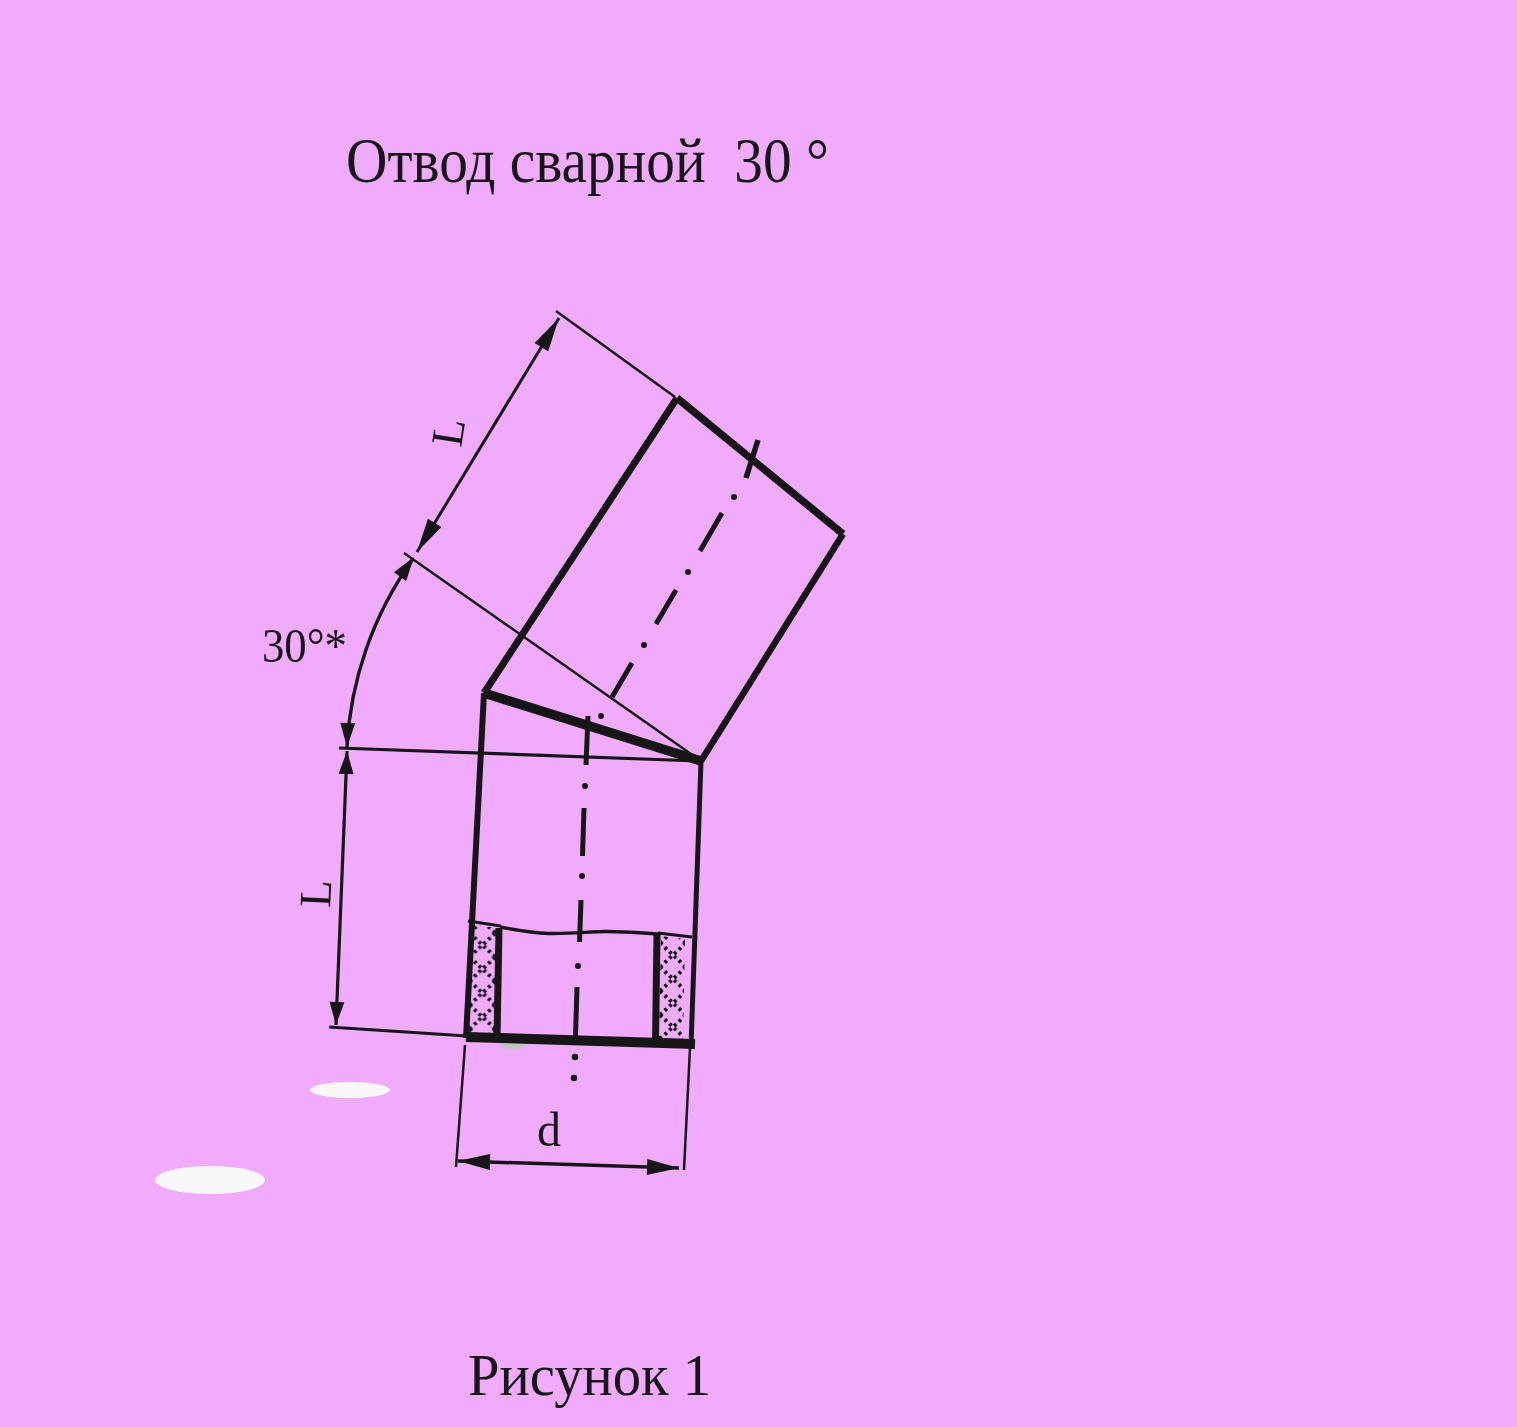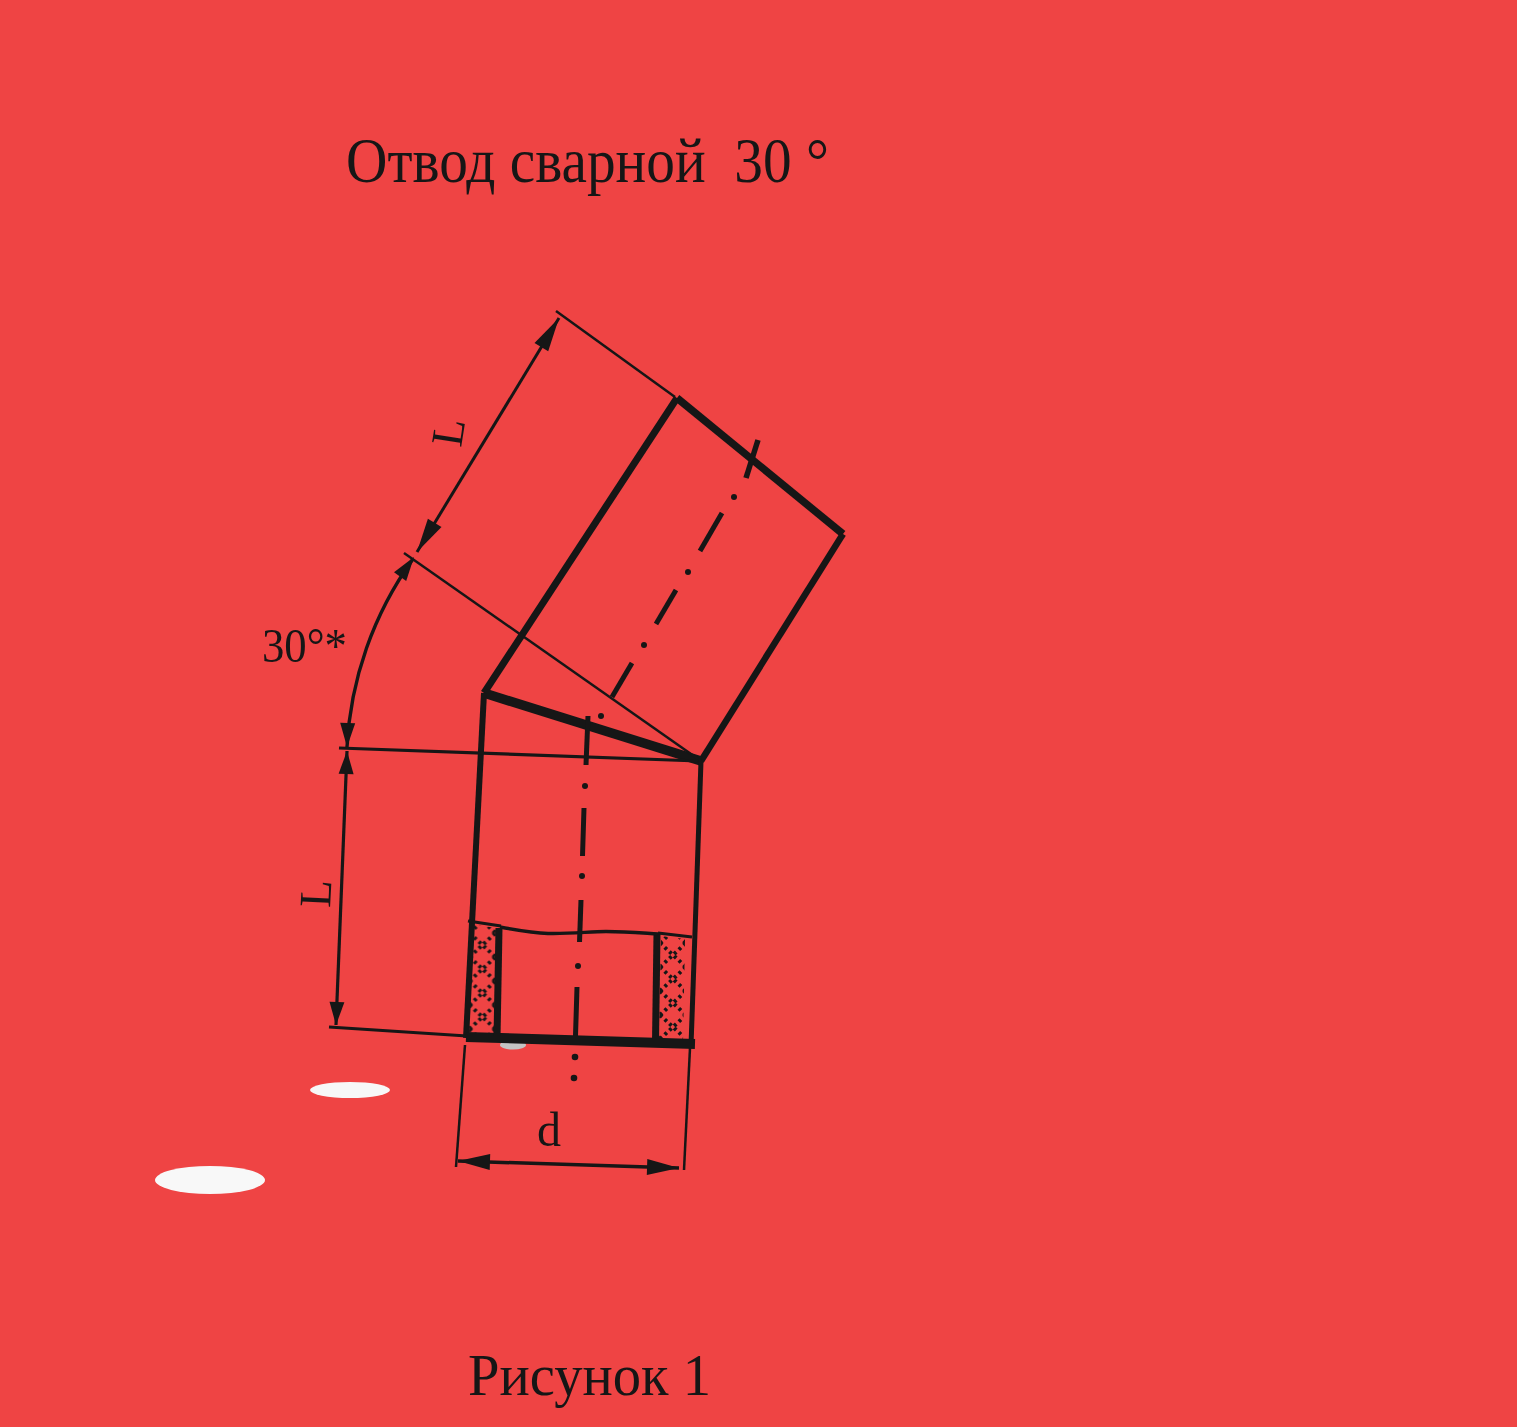--- a/index.html
+++ b/index.html
@@ -1,16 +1,16 @@
 <!DOCTYPE html>
 <html><head>
 <meta charset="utf-8">
 <style>
   html,body{margin:0;padding:0;background:#ffffff;}
-  .page{position:relative;width:1517px;height:1427px;background:#ef4444;overflow:hidden;text-align:right;}
+  .page{position:relative;width:1517px;height:1427px;background:#f0abfc;overflow:hidden;text-align:right;}
   svg{position:absolute;left:0;top:0;display:block;}
   text{font-family:"Liberation Serif",serif;fill:#161616;}
 </style>
 </head>
 <body>
 <div class="page">
 <svg width="1517" height="1427" viewBox="0 0 1517 1427">
 <defs>
 <pattern id="hx" width="26" height="24" patternUnits="userSpaceOnUse" patternTransform="translate(1.5,21)">
   <path d="M0,0 L26,24 M0,24 L26,0" stroke="#161616" stroke-width="3.9" stroke-dasharray="2.9 3.5" fill="none"></path>

